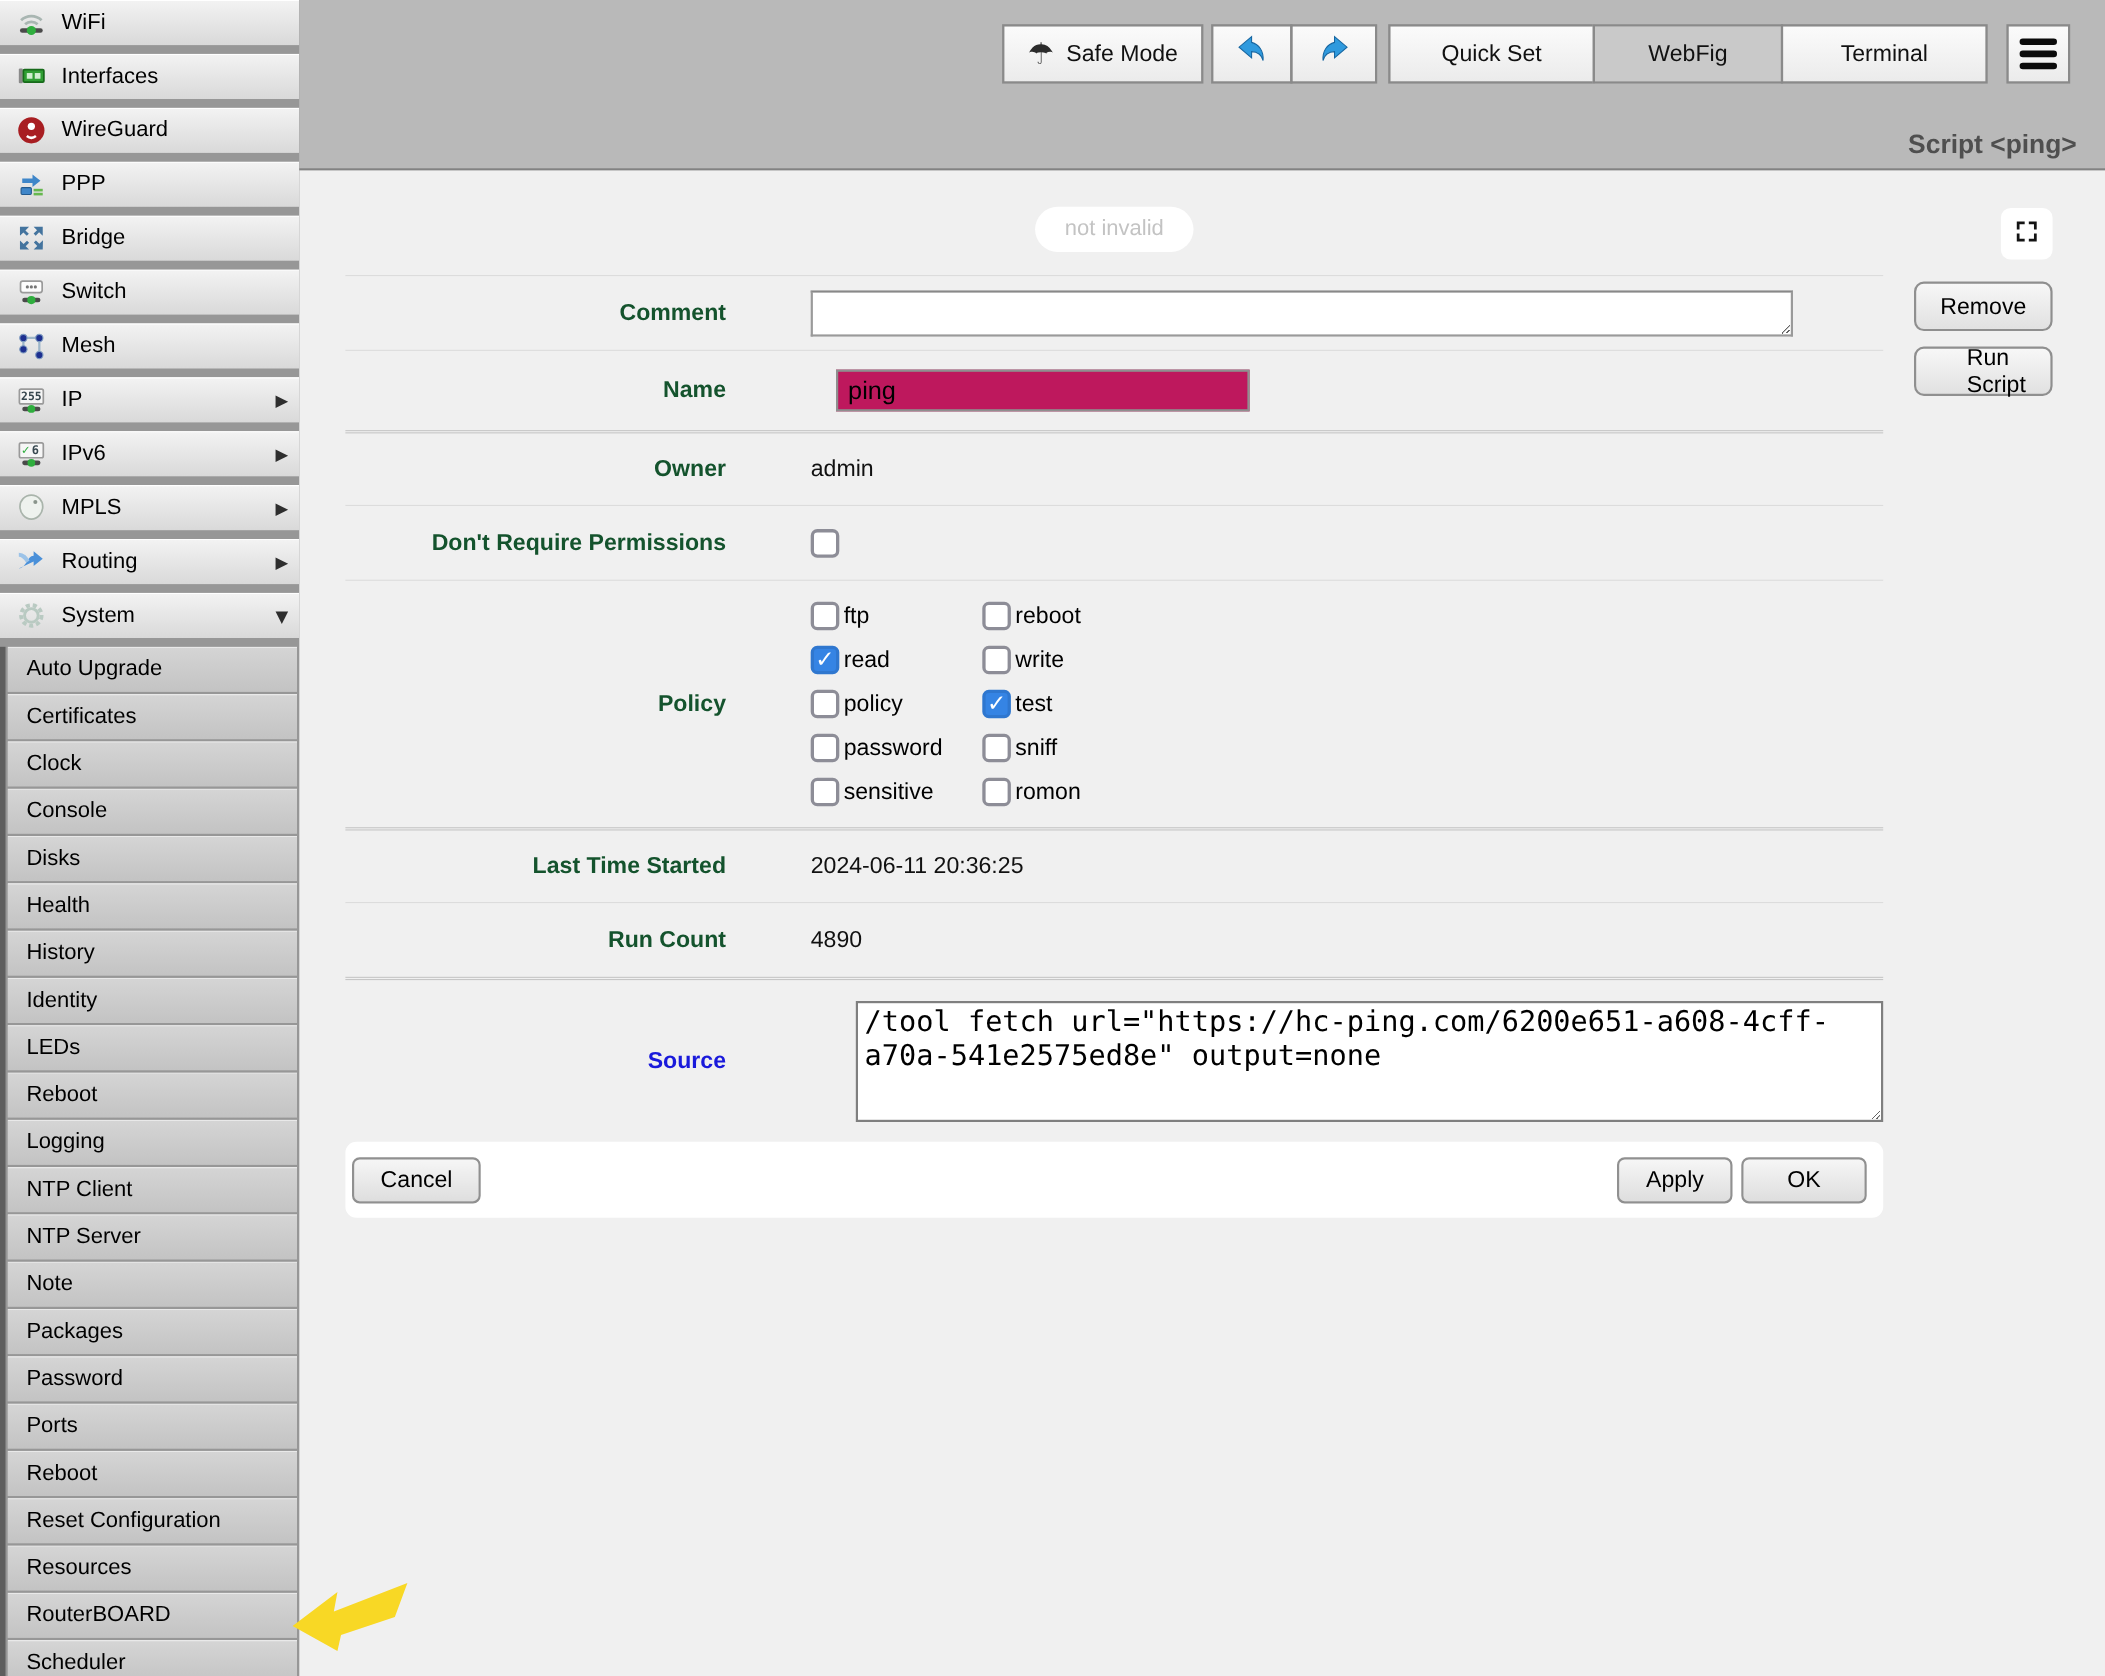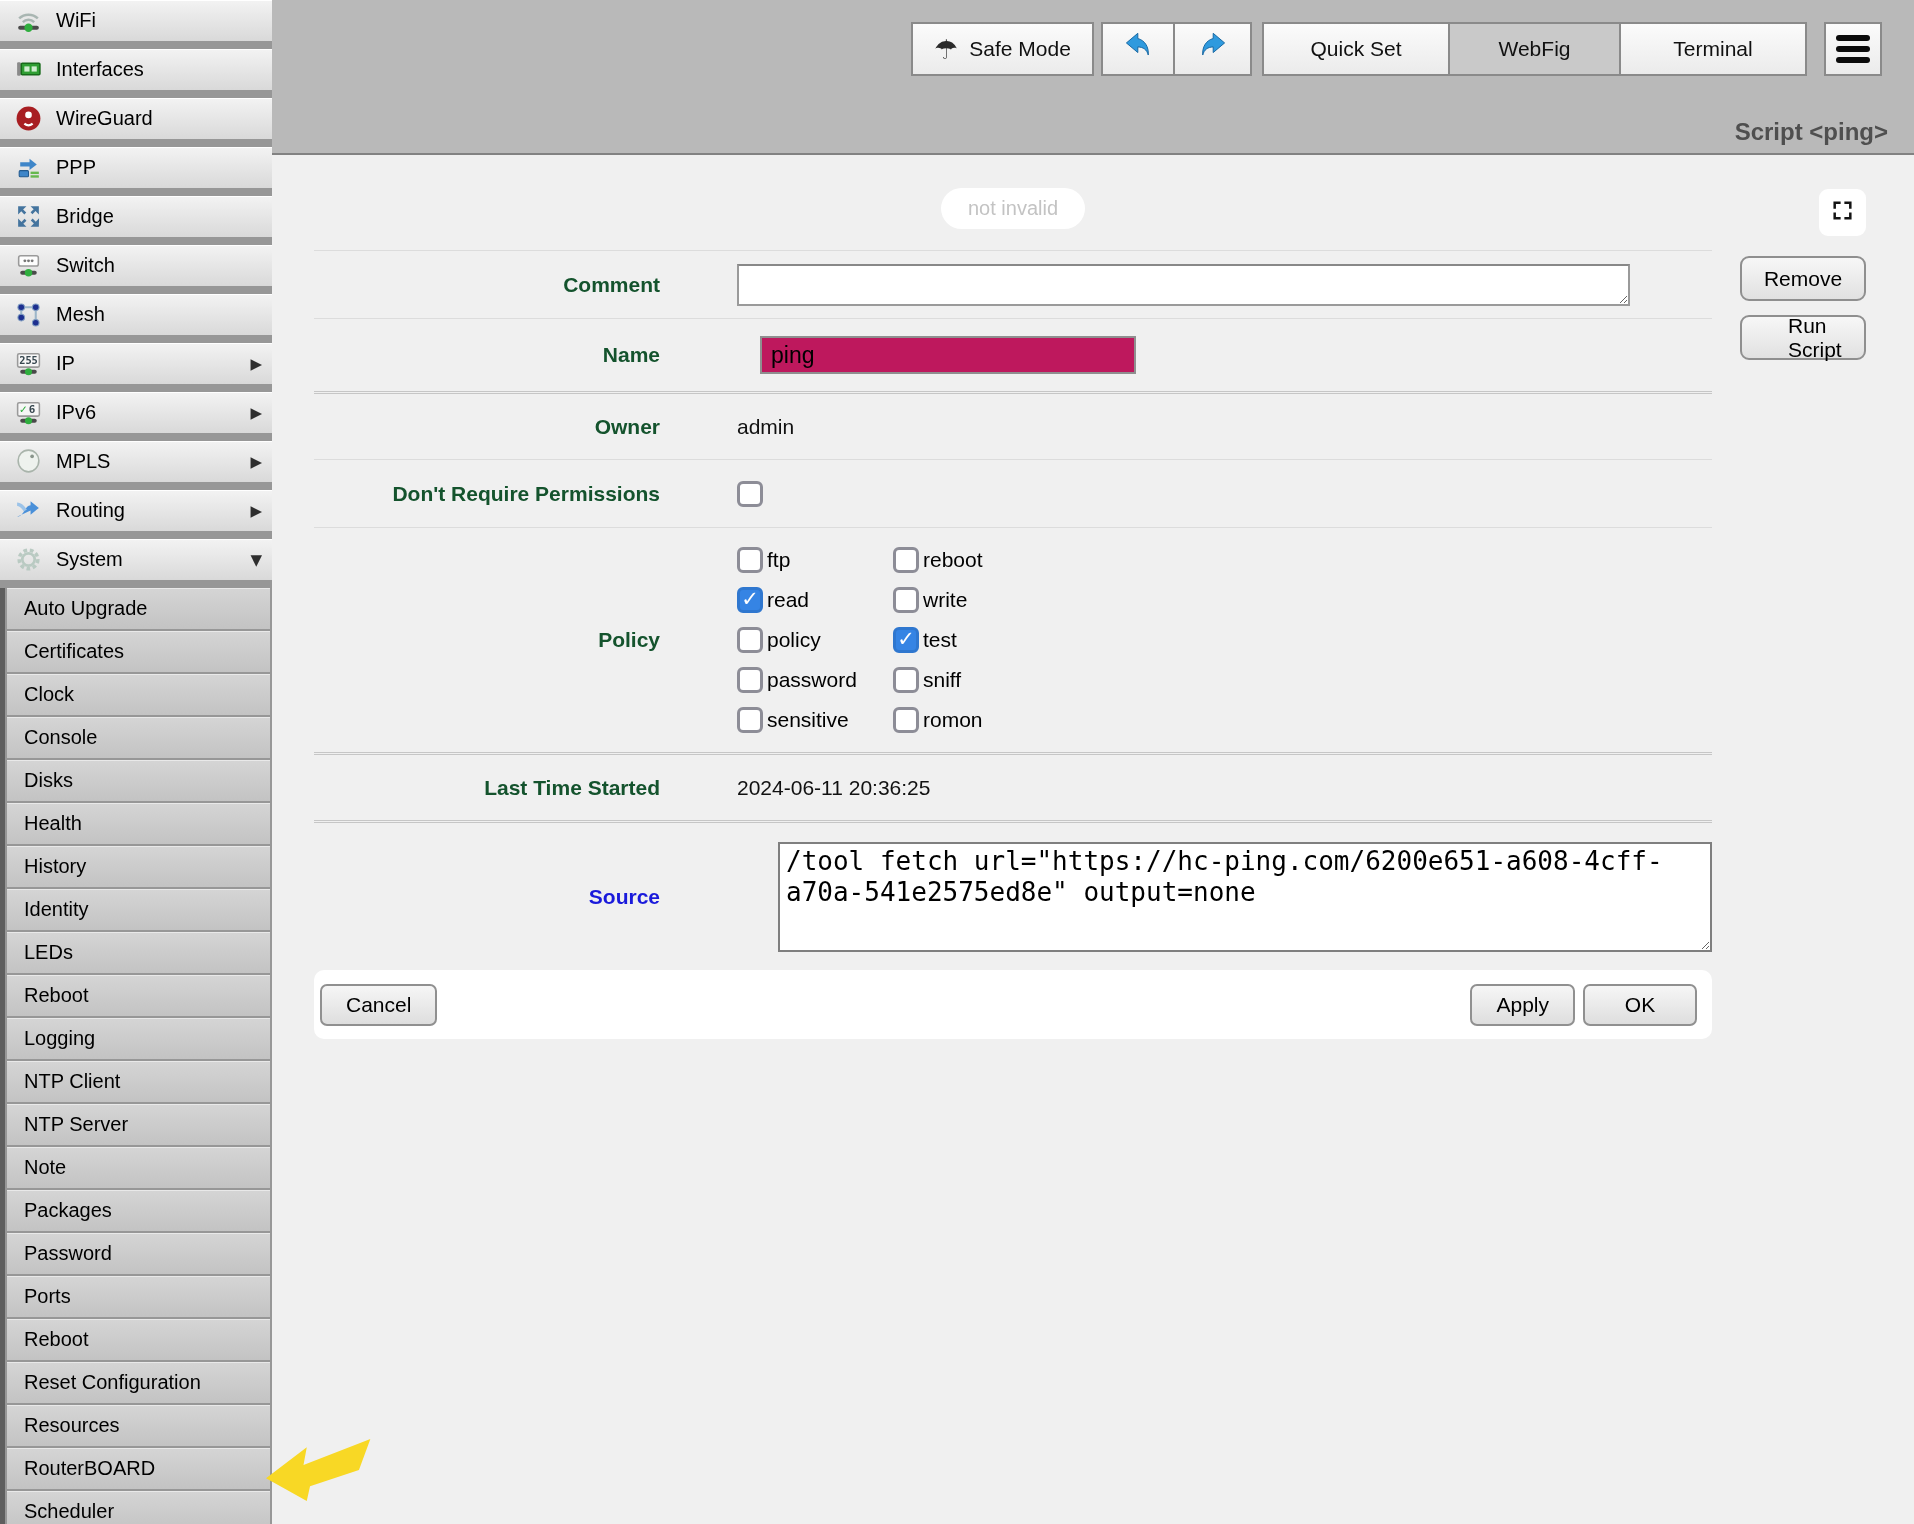--- a/index.html
+++ b/index.html
@@ -372,20 +372,24 @@
               </div>
             </div>
           </div>
       </div>
 
       <div class="frow dbl">
         <div class="flabel">Last Time Started</div>
         <div class="fval">2024-06-11 20:36:25</div>
       </div>
 
+      <div class="frow">
+        <div class="flabel">Run Count</div>
+        <div class="fval">4890</div>
+      </div>
 
       <div class="frow dbl" id="row-source">
         <div class="flabel source-label">Source</div>
         <textarea id="source-input" style="">/tool fetch url="https://hc-ping.com/6200e651-a608-4cff-a70a-541e2575ed8e" output=none</textarea>
       </div>
 
       <div class="btn-bar">
         <div class="form-btn" id="cancel-btn">Cancel</div>
         <div class="form-btn" id="apply-btn">Apply</div>
         <div class="form-btn" id="ok-btn">OK</div>

